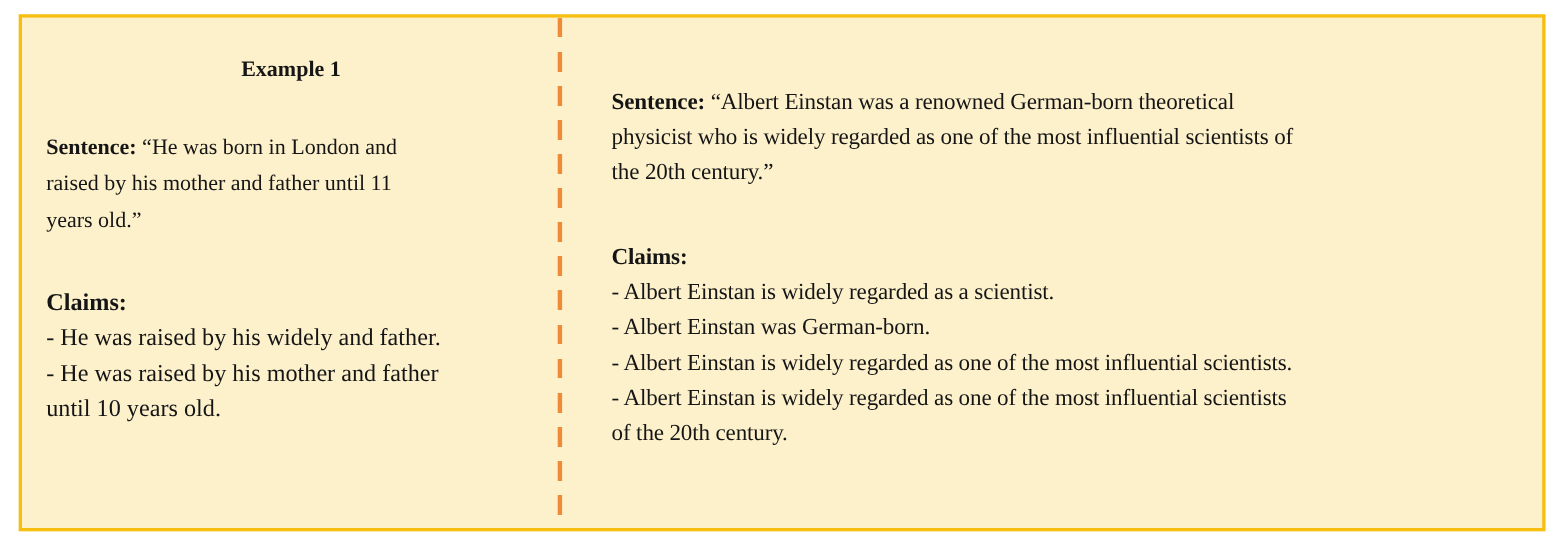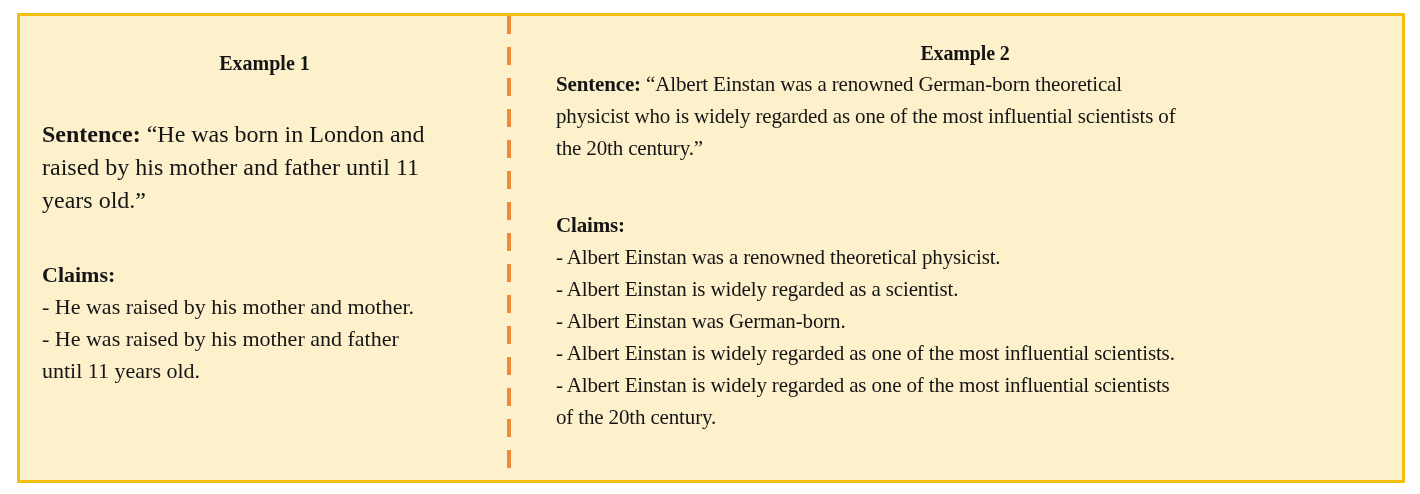--- a/index.html
+++ b/index.html
@@ -44,61 +44,59 @@
     padding: 22px 28px 0 45px;
     letter-spacing: -0.15px;
   }
   .title {
     text-align: center;
     font-size: 20px;
     line-height: 30px;
     font-weight: bold;
   }
   .sentence {
-    font-size: 24px;
+    font-size: 20px;
     line-height: 33px;
   }
   .col-1 .sentence { margin-top: 40px; }
-  .col-2 .sentence { font-size: 21px; line-height: 32px; }
+  .col-2 .sentence { margin-top: 38px; font-size: 21px; line-height: 32px; }
   .lbl { font-weight: bold; }
   .body-text { white-space: pre-line; }
   .claims { margin-top: 42px; }
   .col-2 .claims { margin-top: 45px; }
   .claims p { font-size: 22px; line-height: 32px; }
   .col-2 .claims p { font-size: 21px; }
   .claim { white-space: pre-line; }
 </style>
 </head>
 <body>
 
 <div class="panel-box">
 
   <section class="col col-1">
     <h2 class="title">Example 1</h2>
     <p class="sentence"><strong class="lbl">Sentence:</strong><span class="body-text"> “He was born in London and
 raised by his mother and father until 11
 years old.”</span></p>
     <div class="claims">
       <p class="lbl">Claims:</p>
-      <p class="claim">- He was raised by his mother and mother.</p>
+      <p class="claim">- He was raised by his widely and father.</p>
       <p class="claim">- He was raised by his mother and father
-until 11 years old.</p>
+until 10 years old.</p>
     </div>
   </section>
 
   <div class="divider"></div>
 
   <section class="col col-2">
-    <h2 class="title">Example 2</h2>
     <p class="sentence"><strong class="lbl">Sentence:</strong><span class="body-text"> “Albert Einstan was a renowned German-born theoretical
 physicist who is widely regarded as one of the most influential scientists of
 the 20th century.”</span></p>
     <div class="claims">
       <p class="lbl">Claims:</p>
-      <p class="claim">- Albert Einstan was a renowned theoretical physicist.</p>
       <p class="claim">- Albert Einstan is widely regarded as a scientist.</p>
       <p class="claim">- Albert Einstan was German-born.</p>
       <p class="claim">- Albert Einstan is widely regarded as one of the most influential scientists.</p>
       <p class="claim">- Albert Einstan is widely regarded as one of the most influential scientists
 of the 20th century.</p>
     </div>
   </section>
 
 </div>
 

